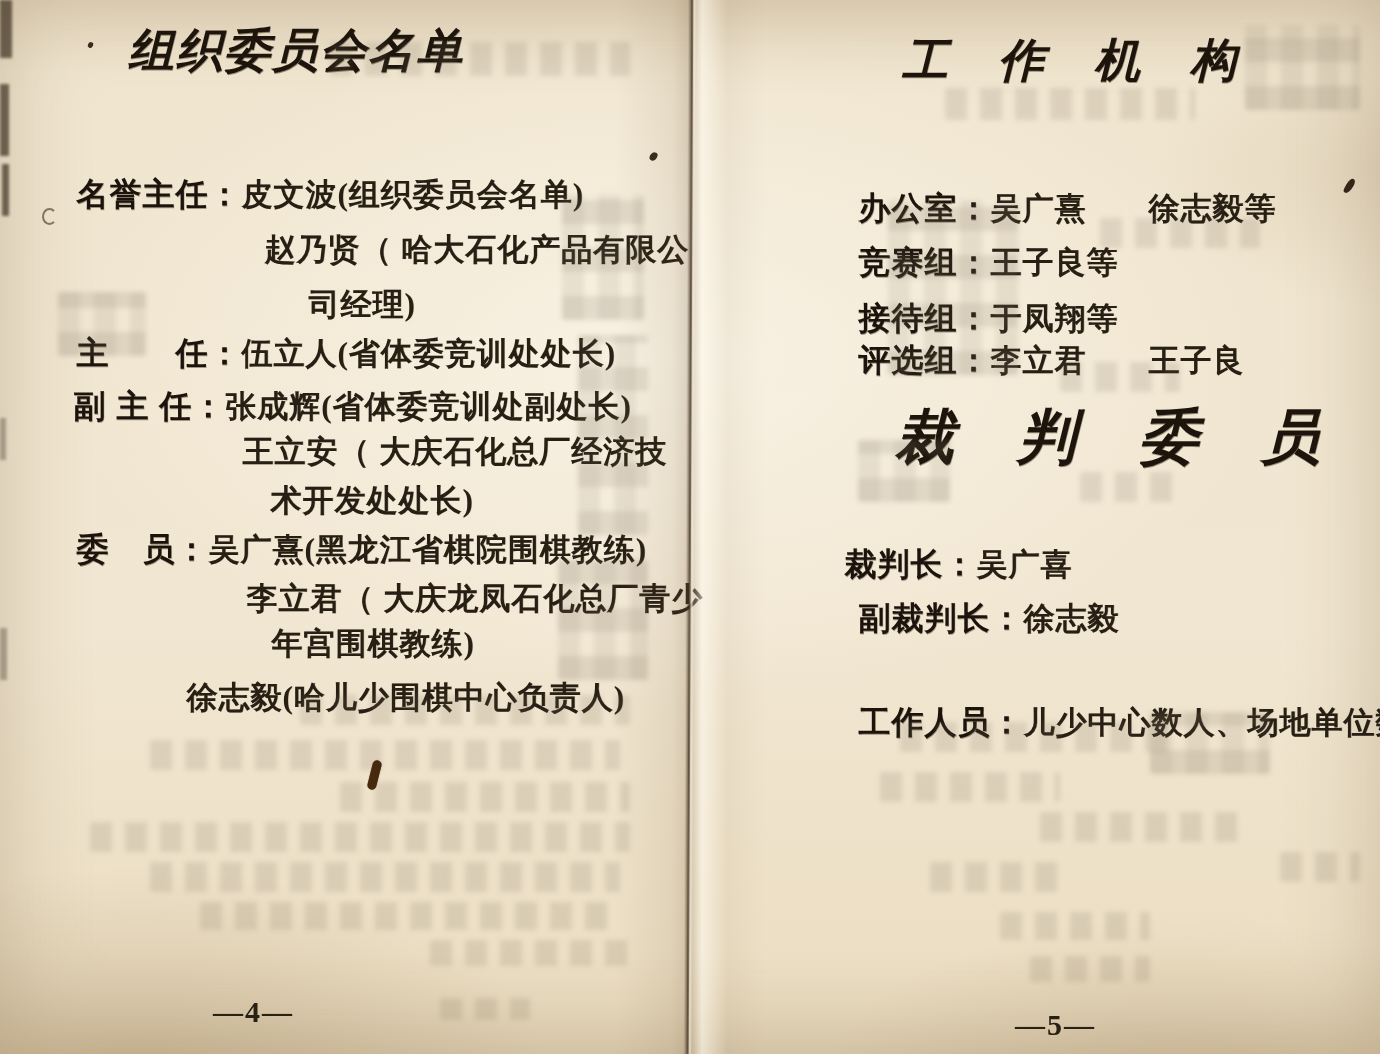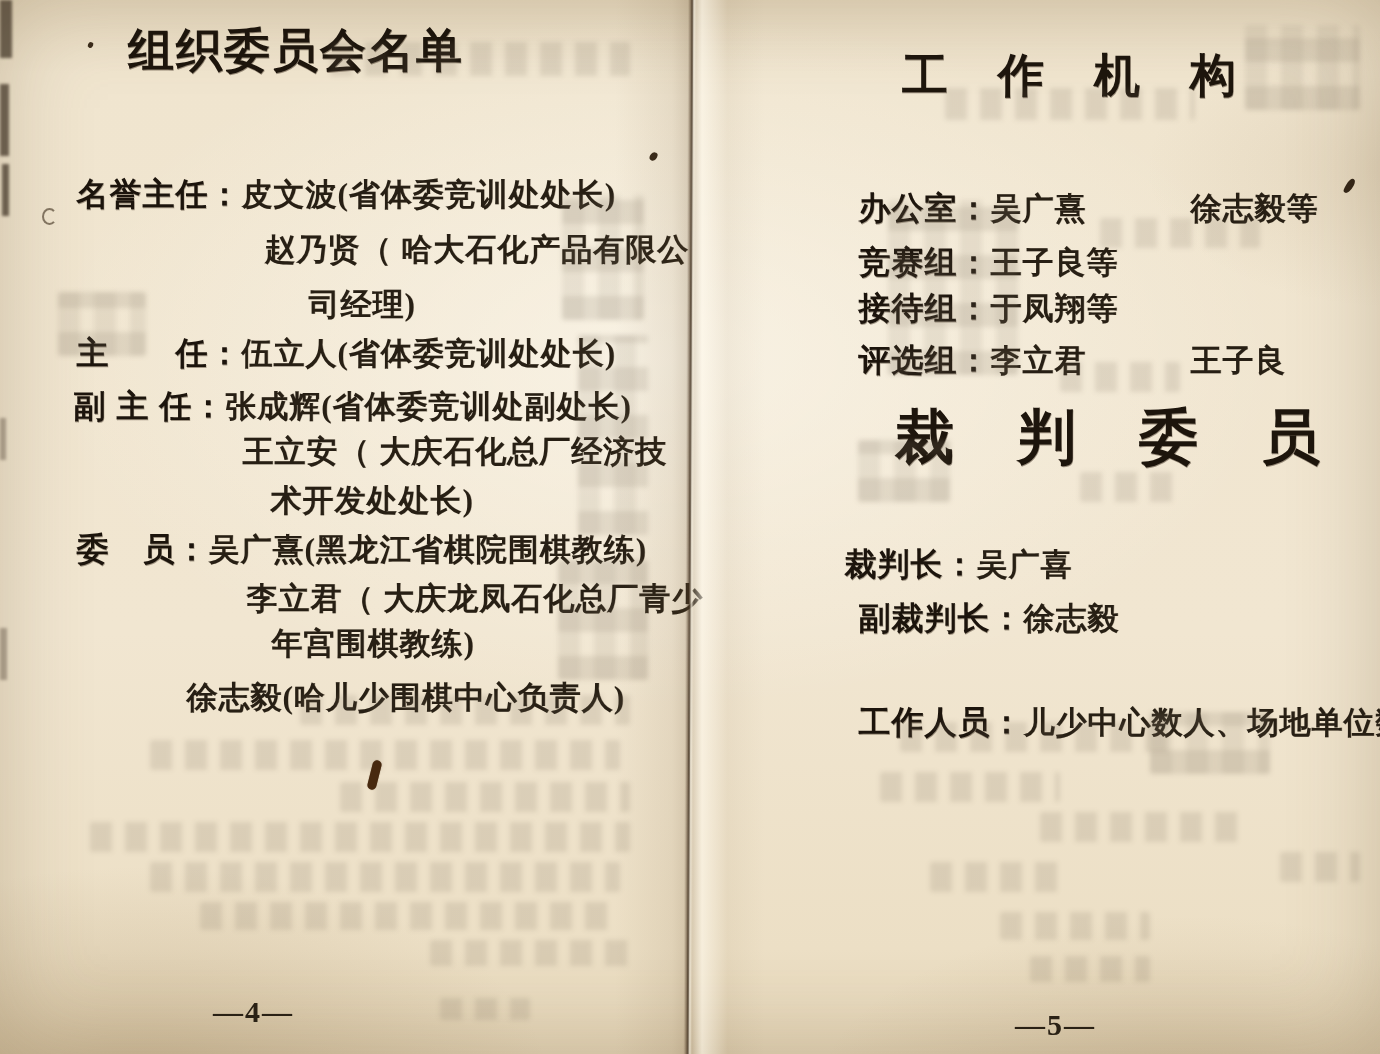--- a/index.html
+++ b/index.html
@@ -23,20 +23,21 @@
 
   .title{
     position:absolute;
     font-family:"Liberation Sans","DejaVu Sans",sans-serif;
     font-weight:900;
     font-size:46px;
     letter-spacing:2px;
     color:#1d150c;
     white-space:pre;
     text-shadow:0.6px 0.6px 0 rgba(40,25,10,.45);
+    font-style:italic;
   }
   .row{
     position:absolute;
     white-space:pre;
     font-size:31px;
     line-height:40px;
   }
   .lbl{
     font-family:"Liberation Sans","DejaVu Sans",sans-serif;
     font-weight:800;
@@ -47,21 +48,21 @@
   }
   .txt{
     font-family:"Liberation Serif","DejaVu Serif",serif;
     font-weight:700;
     font-size:31px;
     color:#27201course;
     color:#271f14;
     letter-spacing:1px;
     text-shadow:0.4px 0.4px 0 rgba(50,35,18,.35);
   }
-  .gap-lg{margin-left:104px;}
+  .gap-lg{margin-left:62px;}
   .gap-md{margin-left:60px;}
   .pageno{
     position:absolute;
     font-family:"Liberation Serif","DejaVu Serif",serif;
     font-weight:700;
     font-size:30px;
     letter-spacing:2px;
     color:#2a2115;
   }
 
@@ -116,21 +117,21 @@
 </head>
 <body>
 
 <div class="scan">
 
   <div class="page page-left">
 
     <div class="title" style="left:128px;top:20px;">组织委员会名单</div>
 
     <div class="row" style="left:30px;top:134px;">
-      <span class="lbl">名誉主任：</span><span class="txt">皮文波(省体委竞训处处长)</span>
+      <span class="lbl">名誉主任：</span><span class="txt">皮文波(组织委员会名单)</span>
     </div>
     <div class="row" style="left:218px;top:190px;">
       <span class="txt">赵乃贤（ 哈大石化产品有限公</span>
     </div>
     <div class="row" style="left:262px;top:245px;">
       <span class="txt">司经理)</span>
     </div>
 
     <div class="row" style="left:30px;top:293px;">
       <span class="lbl">主　　任：</span><span class="txt">伍立人(省体委竞训处处长)</span>
@@ -157,29 +158,29 @@
     </div>
     <div class="row" style="left:140px;top:638px;">
       <span class="txt">徐志毅(哈儿少围棋中心负责人)</span>
     </div>
 
     <div class="pageno" style="left:213px;top:995px;">—4—</div>
   </div>
 
   <div class="page page-right">
 
-    <div class="title" style="left:212px;top:45px;">工　作　机　构</div>
+    <div class="title" style="left:212px;top:30px;">工　作　机　构</div>
 
     <div class="row" style="left:122px;top:148px;">
       <span class="lbl">办公室：</span><span class="txt">吴广熹</span><span class="txt gap-lg">徐志毅等</span>
     </div>
     <div class="row" style="left:122px;top:202px;">
       <span class="lbl">竞赛组：</span><span class="txt">王子良等</span>
     </div>
-    <div class="row" style="left:122px;top:248px;text-align:center;">
+    <div class="row" style="left:122px;top:258px;text-align:center;">
       <span class="lbl">接待组：</span><span class="txt">于凤翔等</span>
     </div>
     <div class="row" style="left:122px;top:300px;">
       <span class="lbl">评选组：</span><span class="txt">李立君</span><span class="txt gap-lg">王子良</span>
     </div>
 
     <div class="title" style="left:205px;top:398px;font-size:59px;">裁　判　委　员　会</div>
 
     <div class="row" style="left:108px;top:504px;">
       <span class="lbl">裁判长：</span><span class="txt">吴广喜</span>

